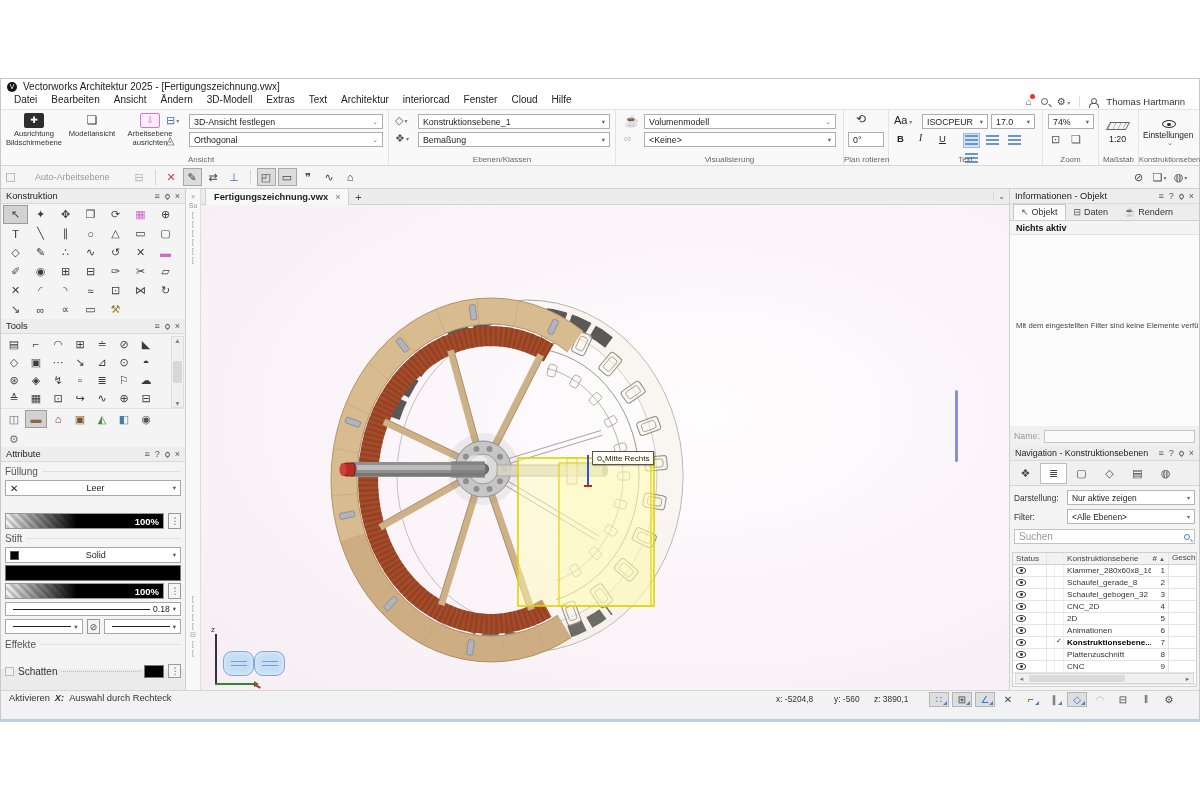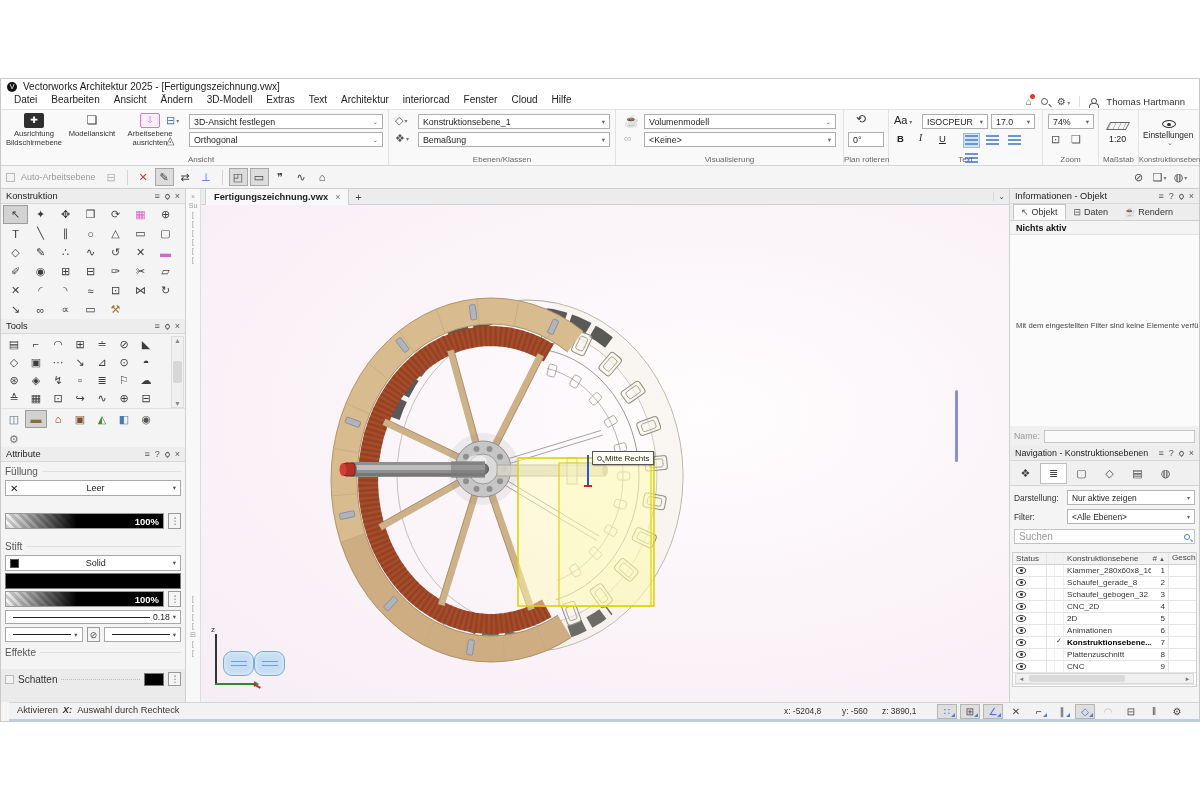--- a/index.html
+++ b/index.html
@@ -38,21 +38,21 @@
   .rico .dd{font-size:6px;color:#777}
   .tx{position:absolute;font-size:9.5px;color:#222}
   .alignico{display:inline-block;width:13px;height:11px;background:repeating-linear-gradient(#6a94d8 0 2px,transparent 2px 4px);margin:0 1px}
   .alignbox{display:inline-flex;align-items:center;justify-content:center;width:17px;height:15px;border:1px solid transparent}
   .alignbox.on{background:#d4e2f4;border-color:#9cbbe4}
   .eyeico{display:inline-block;width:14px;height:8px;border:1.3px solid #333;border-radius:50%;position:relative}
   .eyeico::after{content:'';position:absolute;left:4px;top:1.5px;width:3.5px;height:3.5px;background:#333;border-radius:50%}
   .rulerico{display:inline-block;width:20px;height:8px;border:1px solid #666;transform:skewX(-28deg);background:repeating-linear-gradient(90deg,#bbb 0 1px,#f4f4f4 1px 5px)}
 
   
-  .tb2{position:absolute;top:87px;left:0;right:0;height:23px;background:#f5f5f5;border-bottom:1px solid #cfcfcf;display:flex;align-items:center;padding:0 5px;gap:3px}
+  .tb2{position:absolute;top:87px;left:0;right:0;height:23px;background:#f5f5f5;border-bottom:1px solid #cfcfcf;display:flex;align-items:center;padding:0 5px;gap:17px}
   .cb{width:9px;height:9px;border:1px solid #bbb;background:#f2f2f2;display:inline-block}
   .dimtext{font-size:9px;color:#9a9a9a;padding:0 3px}
   .ticon{width:19px;height:18px;display:flex;align-items:center;justify-content:center;font-size:11px;color:#444;border:1px solid transparent;flex:0 0 auto}
   .ticon.sel{background:#dcdcdc;border-color:#a8a8a8}
   .ticon .dd{font-size:6px;color:#777;margin-left:1px}
   .tsep{width:1px;height:15px;background:#d4d4d4;margin:0 4px;flex:0 0 auto}
   .tb2-right{margin-left:auto;display:flex;gap:2px;padding-right:4px}
 
   
   .main{position:absolute;top:110px;left:0;right:0;bottom:19px}
@@ -141,21 +141,21 @@
   .ltrow.act .c-nm{font-weight:bold;color:#000}
   .eye{display:inline-block;width:10px;height:6.5px;border:1px solid #3a3a3a;border-radius:50%;position:relative}
   .eye::after{content:'';position:absolute;left:2.8px;top:1.2px;width:2.8px;height:2.8px;background:#3a3a3a;border-radius:50%}
   .srt{font-size:6px;color:#555;margin-left:2px}
   .hscroll{position:absolute;left:2px;right:2px;bottom:2px;height:11px;display:flex;align-items:center;background:#f0f0f0;border:1px solid #d8d8d8}
   .harr{width:11px;text-align:center;font-size:7px;color:#777}
   .htrack{flex:1;height:100%;position:relative}
   .hthumb{position:absolute;left:2px;top:1px;bottom:1px;width:62%;background:#dadada;border-radius:2px}
 
   
-  .statusbar{position:absolute;bottom:0;left:8px;right:0;height:19px;background:#f2f2f2;border-top:1px solid #d5d5d5;border-bottom:2px solid #b9cfe8;font-size:9.3px;color:#333}
+  .statusbar{position:absolute;bottom:0;left:0;right:0;height:31px;background:#f2f2f2;border-top:1px solid #d5d5d5;border-bottom:2px solid #b9cfe8;font-size:9.3px;color:#333}
   .sb-left{position:absolute;left:8px;top:2px;display:flex;gap:5px;align-items:center}
   .sb-key{font-weight:bold;font-style:italic}
   .sb-coords{position:absolute;top:3px;font-size:8.4px;color:#333;white-space:nowrap}
   .sbicons{position:absolute;left:928px;top:1px;display:flex;gap:3px}
   .sbi{width:20px;height:15px;display:flex;align-items:center;justify-content:center;font-size:10px;color:#444;border:1px solid transparent;position:relative}
   .sbi.active{background:#dedede;border-color:#b5b5b5}
   .sbi.faded{color:#b5b5b5}
   .sbi.fly::after{content:'';position:absolute;right:1px;bottom:1px;border-left:4px solid transparent;border-bottom:4px solid #4a7fd0}
 </style>
 </head>
@@ -646,21 +646,21 @@
                 <span class="mid">Leer</span>
                 <span class="cv">▾</span>
               </div>
           </div>
           <div class="arow" style="margin-top:17px">
             <div class="opbar">
                 <span>100%</span>
               </div>
             <div class="dots3">⋮</div>
           </div>
-          <div class="arow" style="margin-top:12px">
+          <div class="arow" style="margin-top:4px">
               <span class="albl">Stift</span>
               <span class="aline"></span>
             </div>
           <div class="arow" style="margin-top:3px">
             <div class="asel">
                 <span style="width:9px;height:9px;background:#000;border:1px solid #555;display:inline-block"></span>
                 <span class="mid">Solid</span>
                 <span class="cv">▾</span>
               </div>
           </div>

